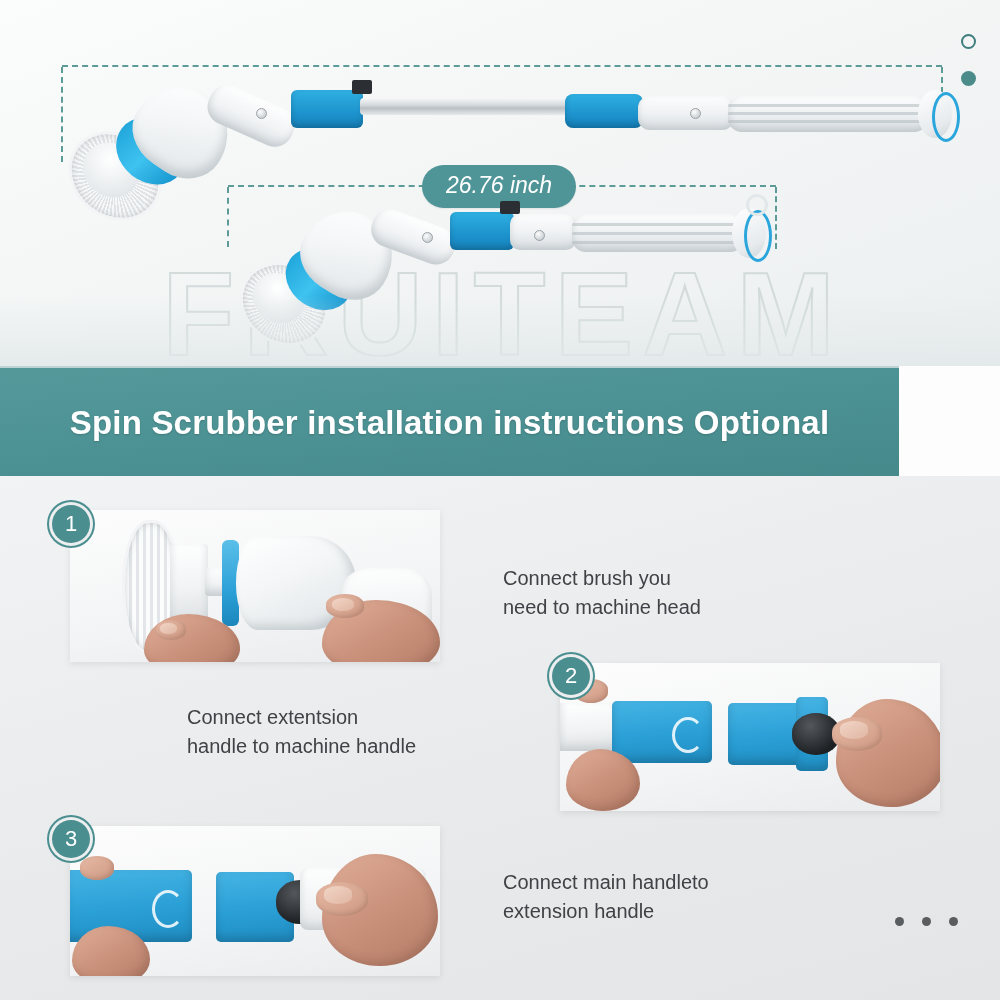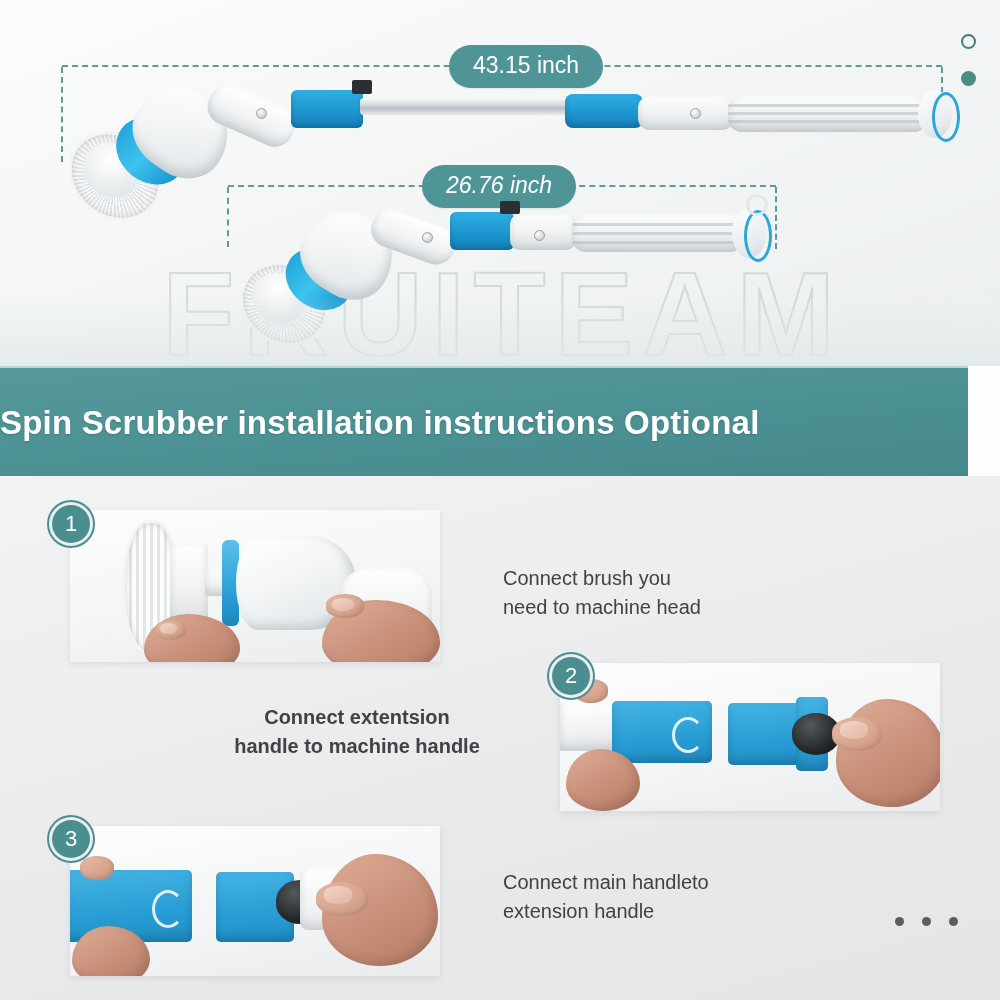--- a/index.html
+++ b/index.html
@@ -85,23 +85,23 @@
   .sc-hook{position:absolute;border-radius:50%;border:3px solid #e2e7ea;}
 
   
   #dots{position:absolute;right:24px;top:34px;}
   #dots .d{width:15px;height:15px;border-radius:50%;margin-bottom:22px;}
   #dots .d.hollow{border:2px solid #3f7d7e;background:transparent;box-sizing:border-box;}
   #dots .d.solid{background:#4b8c8b;}
 
   
   #banner{
-    position:absolute;left:0;top:366px;width:968px;height:110px;
+    position:absolute;left:0;top:366px;width:899px;height:110px;
     background:linear-gradient(175deg,#55999b 0%,#4c9193 48%,#45898b 100%);
-    display:flex;align-items:center;justify-content:flex-start;
+    display:flex;align-items:center;justify-content:center;
     border-top:2px solid #bdd3d3;
   }
   #banner .btxt{
     color:#ffffff;font-size:33px;font-weight:bold;letter-spacing:.2px;
     text-shadow:0 1px 2px rgba(0,0,0,.16);white-space:nowrap;
   }
 
   
   #steps{
     position:absolute;left:0;top:476px;width:1000px;height:524px;
@@ -159,21 +159,20 @@
 <div id="page">
 
   <div id="hero">
 
     <div class="watermark">FRUITEAM</div>
 
     <div class="bracket" style="left:62px;top:65px;width:880px;">
       <div class="leg l" style="height:95px;"></div>
       <div class="leg r" style="height:36px;"></div>
     </div>
-    <div class="dimpill" style="left:449px;top:45px;">43.15 inch</div>
 
     <div class="bracket" style="left:228px;top:185px;width:548px;">
       <div class="leg l" style="height:60px;"></div>
       <div class="leg r" style="height:62px;"></div>
     </div>
     <div class="dimpill" style="left:422px;top:165px;font-style:italic;">26.76 inch</div>
 
     <div class="scrubber" style="left:60px;top:72px;width:880px;height:140px;">
 
       <div class="sc-brush" style="left:6px;top:62px;width:92px;height:78px;transform:rotate(38deg);"></div>
@@ -259,21 +258,21 @@
         <div class="nail" style="left:262px;top:88px;width:22px;height:13px;"></div>
       </div>
 
       <div class="steptext" style="left:503px;top:88px;width:330px;">Connect brush you
 need to machine head</div>
     </div>
 
     <div class="steprow" style="top:155px;height:175px;">
       <div class="badge" style="left:552px;top:26px;">2</div>
 
-      <div class="steptext" style="left:187px;top:72px;width:340px;text-align:center;font-weight:bold;">Connect extentsion
+      <div class="steptext" style="left:187px;top:72px;width:340px;text-align:left;">Connect extentsion
 handle to machine handle</div>
 
       <div class="photo" style="left:560px;top:32px;width:380px;height:148px;">
         <div class="pbg"></div>
 
         <div class="whitepart" style="left:0;top:40px;width:58px;height:48px;border-radius:0 8px 8px 0;"></div>
 
         <div class="bluepart" style="left:52px;top:38px;width:100px;height:62px;"></div>
         <div class="latch" style="left:112px;top:54px;width:26px;height:30px;"></div>
 

